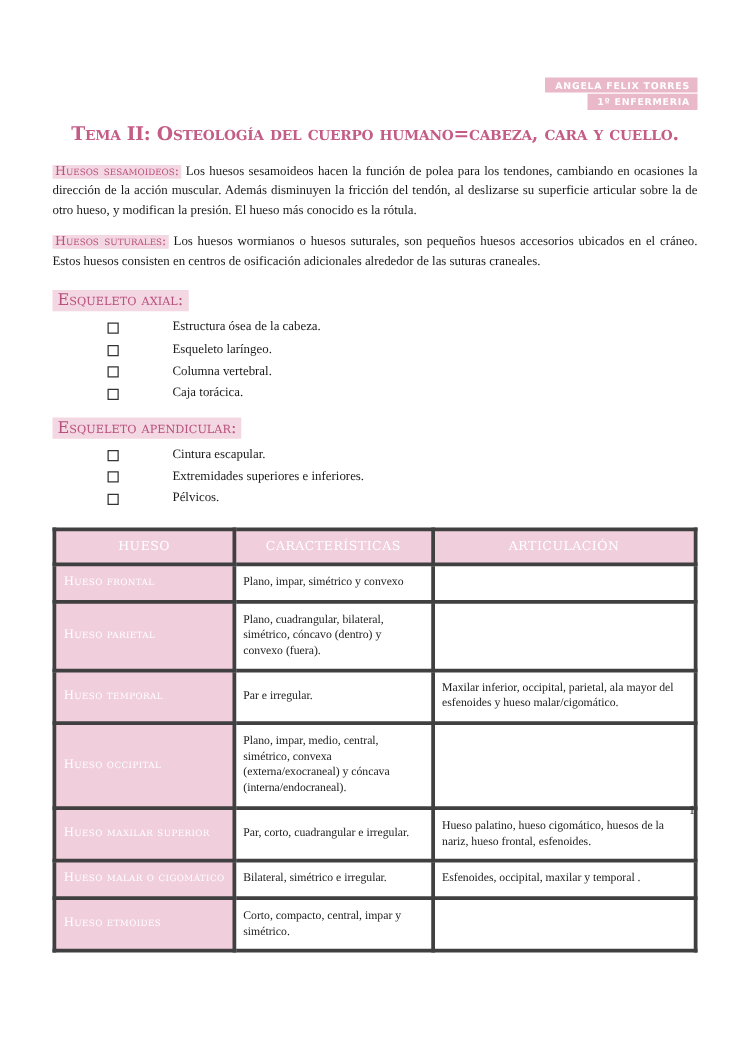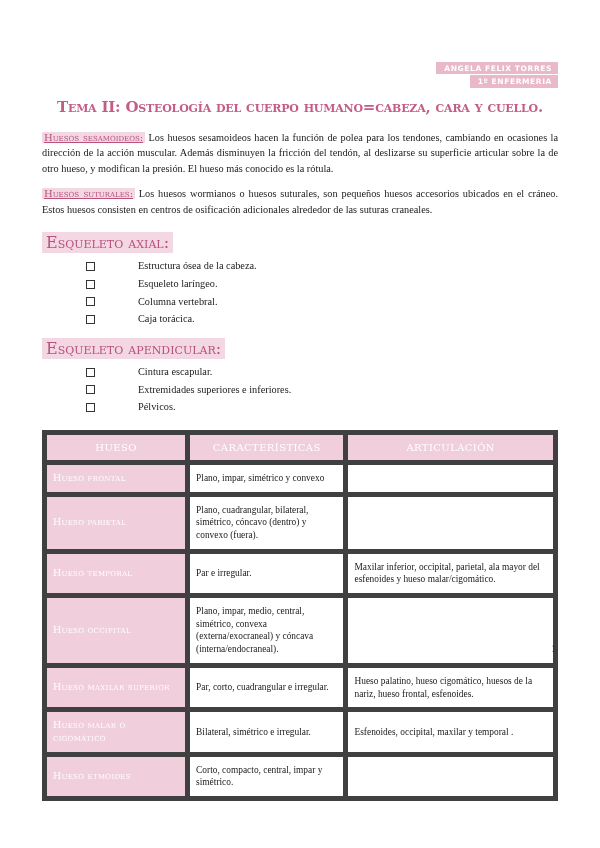--- a/index.html
+++ b/index.html
@@ -62,30 +62,29 @@
     text-align: justify;
     margin-bottom: 9px;
   }
   .hl {
     background: #f3d7e2;
     color: #b8517b;
     font-family: "DejaVu Serif", serif;
     font-variant: small-caps;
     font-size: 10px;
     padding: 0 2px;
-    text-decoration: underline;
   }
   
   .section-head {
     display: inline-block;
     background: #f3d7e2;
     color: #b8517b;
     font-family: "DejaVu Serif", serif;
     font-variant: small-caps;
-    font-size: 16px;
+    font-size: 13px;
     padding: 1px 4px;
     margin: 6px 0 5px 0;
   }
   
   ul.checklist {
     list-style: none;
     margin: 0 0 4px 0;
     padding: 0 0 0 44px;
   }
   ul.checklist li {
@@ -105,21 +104,21 @@
     flex: none;
   }
   
   table.bones {
     border-collapse: collapse;
     width: 100%;
     margin-top: 14px;
     table-layout: fixed;
   }
   table.bones th, table.bones td {
-    border: 5px solid #404040;
+    border: 3px solid #404040;
     vertical-align: middle;
   }
   table.bones th {
     background: #f0cedc;
     color: #ffffff;
     font-family: "DejaVu Serif", serif;
     font-variant: small-caps;
     font-weight: normal;
     font-size: 10px;
     letter-spacing: 0.4px;

